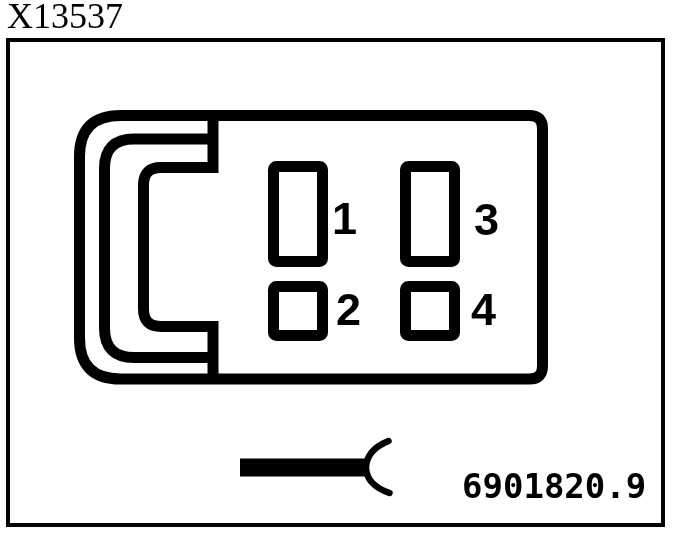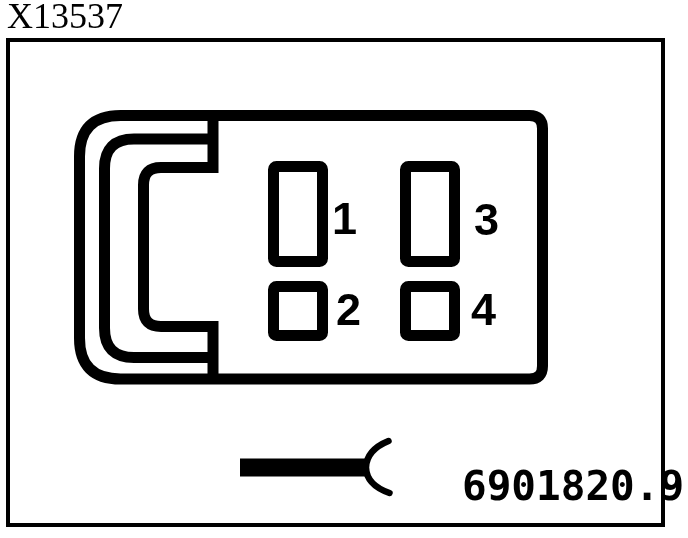--- a/index.html
+++ b/index.html
@@ -51,21 +51,21 @@
     fill: #000000;
   }
   .part-number {
     position: absolute;
     left: 462px;
     top: 471px;
     width: 172px;
     text-align: center;
     font-family: "DejaVu Sans Mono", monospace;
     font-weight: bold;
-    font-size: 41px;
+    font-size: 34px;
     line-height: 31px;
     letter-spacing: 0px;
     color: #000000;
     white-space: nowrap;
   }
 </style>
 </head>
 <body>
 
 <div class="page">

